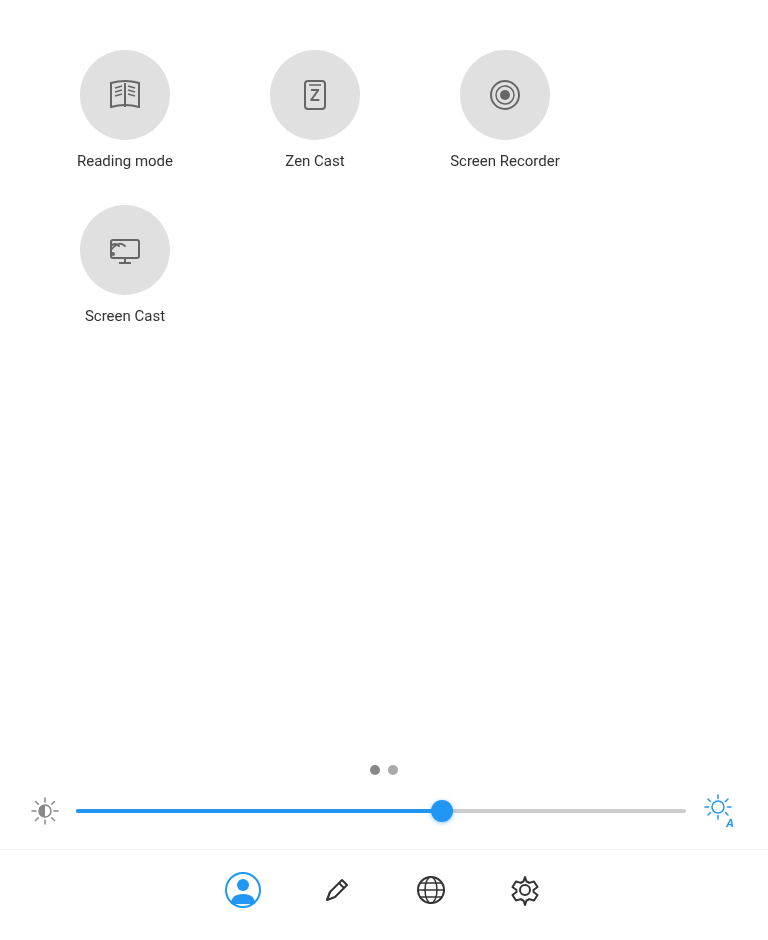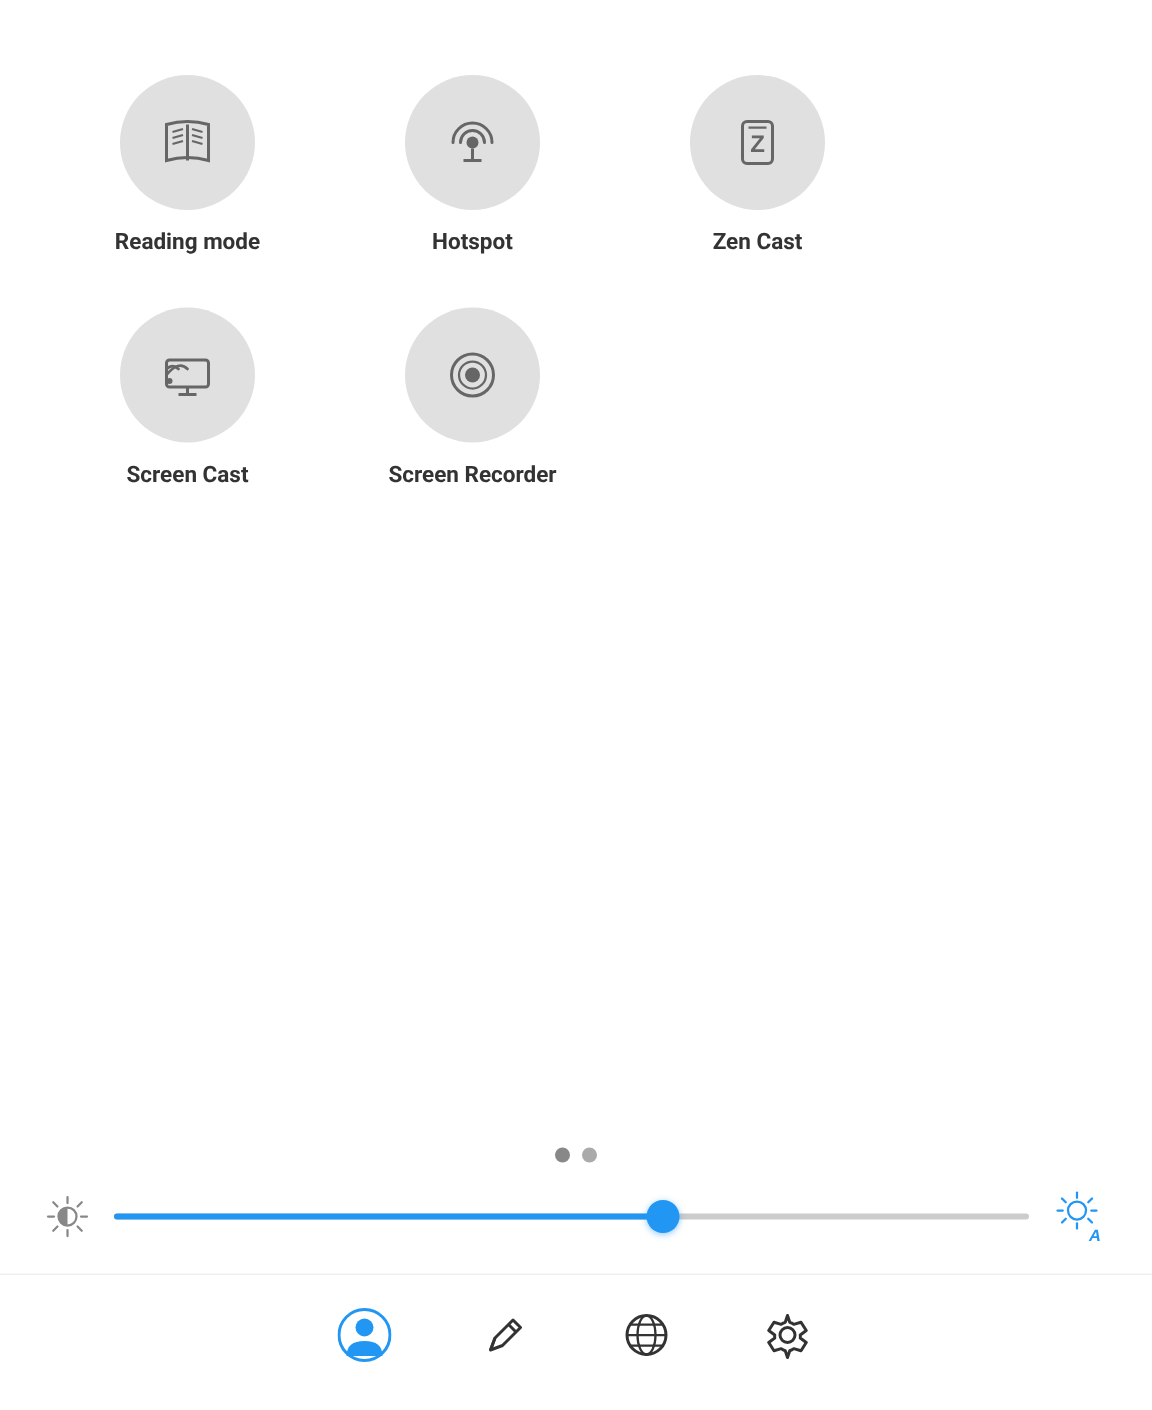--- a/index.html
+++ b/index.html
@@ -41,21 +41,21 @@
       display: flex;
       align-items: center;
       justify-content: center;
       margin-bottom: 12px;
     }
 
     .tile-label {
       font-size: 15px;
       color: #333333;
       text-align: right;
-      font-weight: 700;
+      font-weight: 400;
     }
 
     .bottom-row {
       display: flex;
       flex-direction: column;
       position: absolute;
       bottom: 0;
       left: 0;
       right: 0;
     }
@@ -170,67 +170,55 @@
         <path d="M12 19 L19 17" stroke="#666" stroke-width="1.5"></path>
         <path d="M12 23 L19 21" stroke="#666" stroke-width="1.5"></path>
         <path d="M25 13 L32 15" stroke="#666" stroke-width="1.5"></path>
         <path d="M25 17 L32 19" stroke="#666" stroke-width="1.5"></path>
         <path d="M25 21 L32 23" stroke="#666" stroke-width="1.5"></path>
       </svg>
     </div>
     <span class="tile-label">Reading mode</span>
   </div>
 
-  <div class="quick-tile">
-    <div class="tile-circle">
-      <svg width="44" height="44" viewBox="0 0 44 44" fill="none">
-        <circle cx="22" cy="22" r="4" fill="#666"></circle>
-        <path d="M14 22 a8 8 0 0 1 16 0" stroke="#666" stroke-width="2" fill="none" stroke-linecap="round"></path>
-        <path d="M9 22 a13 13 0 0 1 26 0" stroke="#666" stroke-width="2" fill="none" stroke-linecap="round"></path>
-        <line x1="22" y1="26" x2="22" y2="34" stroke="#666" stroke-width="2"></line>
-        <line x1="16" y1="34" x2="28" y2="34" stroke="#666" stroke-width="2"></line>
-      </svg>
-    </div>
-    <span class="tile-label">Hotspot</span>
-  </div>
 
   <div class="quick-tile">
     <div class="tile-circle">
       <svg width="44" height="44" viewBox="0 0 44 44" fill="none">
         <rect x="12" y="8" width="20" height="28" rx="3" stroke="#666" stroke-width="2" fill="none"></rect>
         <text x="22" y="28" font-size="16" fill="#666" text-anchor="middle" font-family="sans-serif" font-weight="bold">Z</text>
         <line x1="16" y1="12" x2="28" y2="12" stroke="#666" stroke-width="1.5"></line>
       </svg>
     </div>
     <span class="tile-label">Zen Cast</span>
+  </div>
+
+  <div class="quick-tile">
+    <div class="tile-circle">
+      <svg width="44" height="44" viewBox="0 0 44 44" fill="none">
+        <circle cx="22" cy="22" r="14" stroke="#666" stroke-width="2" fill="none"></circle>
+        <circle cx="22" cy="22" r="9" stroke="#666" stroke-width="1.5" fill="none"></circle>
+        <circle cx="22" cy="22" r="5" fill="#666"></circle>
+      </svg>
+    </div>
+    <span class="tile-label">Screen Recorder</span>
   </div>
 
   <div class="quick-tile">
     <div class="tile-circle">
       <svg width="44" height="44" viewBox="0 0 44 44" fill="none">
         <rect x="8" y="12" width="28" height="18" rx="2" stroke="#666" stroke-width="2" fill="none"></rect>
         <path d="M8 18 Q12 14 16 18" stroke="#666" stroke-width="1.8" fill="none" stroke-linecap="round"></path>
         <path d="M8 22 Q16 12 22 18" stroke="#666" stroke-width="1.8" fill="none" stroke-linecap="round"></path>
         <circle cx="10" cy="26" r="2" fill="#666"></circle>
         <line x1="22" y1="30" x2="22" y2="35" stroke="#666" stroke-width="2"></line>
         <line x1="16" y1="35" x2="28" y2="35" stroke="#666" stroke-width="2"></line>
       </svg>
     </div>
     <span class="tile-label">Screen Cast</span>
-  </div>
-
-  <div class="quick-tile">
-    <div class="tile-circle">
-      <svg width="44" height="44" viewBox="0 0 44 44" fill="none">
-        <circle cx="22" cy="22" r="14" stroke="#666" stroke-width="2" fill="none"></circle>
-        <circle cx="22" cy="22" r="9" stroke="#666" stroke-width="1.5" fill="none"></circle>
-        <circle cx="22" cy="22" r="5" fill="#666"></circle>
-      </svg>
-    </div>
-    <span class="tile-label">Screen Recorder</span>
   </div>
 </div>
 
 <div class="bottom-row">
 
   <div class="page-dots">
     <div class="dot active"></div>
     <div class="dot"></div>
   </div>
 

